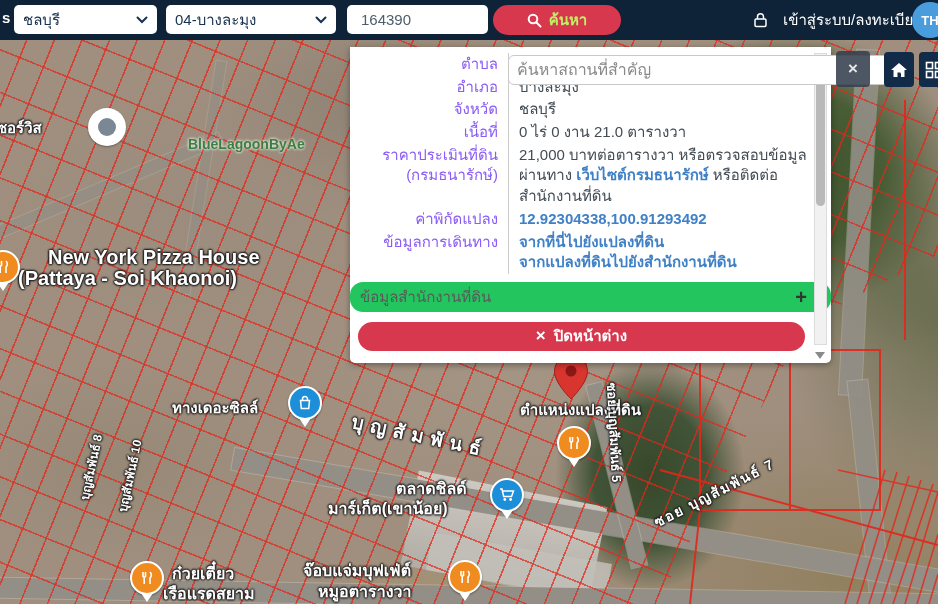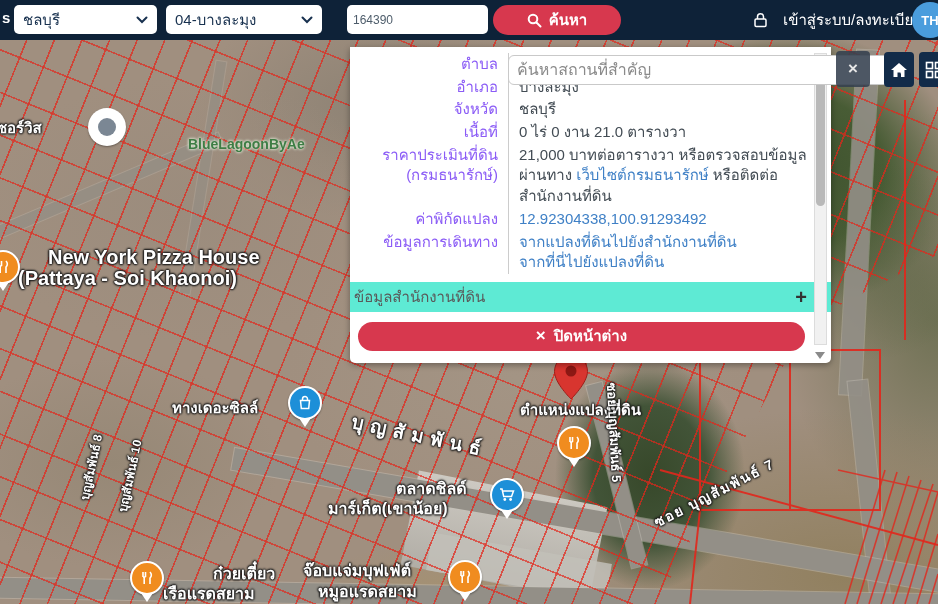--- a/index.html
+++ b/index.html
@@ -9,26 +9,26 @@
 
   
   .topbar { position:absolute; top:0; left:0; width:938px; height:40px;
     background:#0e2238; z-index:10; }
   .logo-frag { position:absolute; left:2px; top:9px; color:#fff; font-size:15px; font-weight:bold; }
   .hd-select { position:absolute; top:5px; height:29px; background:#fff; border-radius:5px;
     display:flex; align-items:center; justify-content:space-between; padding:0 9px;
     font-size:15px; color:#18314f; cursor:pointer; }
   .hd-select .chev { flex:0 0 auto; margin-left:6px; }
   #sel-province { left:14px; width:143px; }
-  #sel-district { left:166px; width:156px; }
+  #sel-district { left:166px; width:170px; }
   .hd-input { position:absolute; left:347px; top:5px; width:141px; height:29px; background:#fff;
-    border:none; border-radius:5px; padding:0 6px; font-size:12px; color:#4e5d6b;
+    border:none; border-radius:5px; padding:0 14px; font-size:15px; color:#4e5d6b;
     font-family:"Liberation Sans","DejaVu Sans",sans-serif; }
   .hd-search-btn { position:absolute; left:493px; top:5px; width:128px; height:30px;
-    background:#d7384e; color:#ffffff; border:none; border-radius:15px; font-size:15px; font-weight:bold;
+    background:#d7384e; color:#bef264; border:none; border-radius:15px; font-size:15px; font-weight:bold;
     display:flex; align-items:center; justify-content:center; gap:7px; cursor:pointer;
     font-family:"Liberation Sans","DejaVu Sans",sans-serif; }
   .hd-login { position:absolute; left:753px; top:0; height:40px; display:flex; align-items:center;
     gap:15px; color:#fff; font-size:15px; cursor:pointer; }
   .hd-lang { position:absolute; left:912px; top:2px; width:36px; height:36px; border-radius:50%;
     background:#4a9ddd; color:#fff; border:none; font-size:13px; font-weight:bold; cursor:pointer;
     font-family:"Liberation Sans","DejaVu Sans",sans-serif; }
 
   
   .map { position:absolute; top:40px; left:0; width:938px; height:564px; overflow:hidden; z-index:0;
@@ -86,24 +86,24 @@
   .poi-dot { position:absolute; width:38px; height:38px; border-radius:50%; background:#fff;
     box-shadow:0 1px 2px rgba(0,0,0,.35); display:flex; align-items:center; justify-content:center; }
   .poi-dot .inner { width:18px; height:18px; border-radius:50%; background:#7b8794; }
 
   
   .panel { position:absolute; left:350px; top:47px; width:481px; z-index:5; background:#fff;
     border-radius:0 0 5px 5px; box-shadow:0 2px 6px rgba(0,0,0,.35); padding:6px 0 4px 0; }
   .prow { display:flex; font-size:15px; line-height:1.38; }
   .plabel { width:158px; flex:0 0 158px; text-align:right; padding:1px 10px 1px 0; color:#8b5cf6; }
   .pvalue { flex:1; border-left:1px solid #ccc; padding:1px 22px 1px 10px; color:#434c54; }
-  .pvalue a, a.plink { color:#3f80c6; text-decoration:none; cursor:pointer; }
-  .accordion { margin-top:8px; background:#5eead4; color:#5a5a5a; font-size:15px;
+  .pvalue a, a.plink { color:#3f80c6; text-decoration:none; cursor:pointer;font-weight:bold; }
+  .accordion { margin-top:8px; background:#22c55e; color:#5a5a5a; font-size:15px;
     display:flex; align-items:center; justify-content:space-between;
-    padding:3px 24px 3px 4px; cursor:pointer; }
+    padding:3px 24px 3px 10px; cursor:pointer;border-radius:13px; }
   .accordion .plus { font-size:20px; font-weight:bold; color:#333; line-height:1; }
   .close-btn { display:flex; align-items:center; justify-content:center; gap:8px;
     margin:10px 26px 8px 8px; height:29px; background:#d7384e; color:#fff; border:none;
     border-radius:15px; font-size:15px; font-weight:bold; width:calc(100% - 34px); cursor:pointer;
     font-family:"Liberation Sans","DejaVu Sans",sans-serif; }
   .pscroll { position:absolute; right:4px; top:6px; bottom:18px; width:13px;
     background:#f1f1f1; border:1px solid #dcdcdc; }
   .pscroll .thumb { position:absolute; top:2px; left:1px; width:9px; height:150px;
     background:#b9b9b9; border-radius:5px; }
   .pscroll-arrow { position:absolute; right:6px; bottom:4px; width:0; height:0;
@@ -229,36 +229,36 @@
       <g stroke="#fff" stroke-width="1.5" fill="none">
             <path d="M2 3h2l1.7 7.5h7.8L15.5 5H5"></path>
           </g>
       <circle cx="6.8" cy="13.5" r="1.4" fill="#fff"></circle>
           <circle cx="12.6" cy="13.5" r="1.4" fill="#fff"></circle>
         </svg>
       </div>
     <div class="tail"></div>
   </div>
 
-  <div class="map-label" style="left:172px; top:521px; font-size:16px;margin-left:41px;">ก๋วยเตี๋ยว</div>
+  <div class="map-label" style="left:172px; top:521px; font-size:16px;">ก๋วยเตี๋ยว</div>
   <div class="map-label" style="left:163px; top:541px; font-size:16px;">เรือแรดสยาม</div>
   <div class="pin pin-orange" style="left:130px; top:521px;">
     <div class="ball">
         <svg width="18" height="18" viewBox="0 0 18 18">
       <g stroke="#fff" stroke-width="1.6" fill="none">
             <path d="M5 3v5M7.5 3v5M5 8h2.5M6.2 8v7"></path>
             <path d="M12 3c1.8 1.8 1.8 4.5 0 6v6"></path>
           </g>
         </svg>
       </div>
     <div class="tail"></div>
   </div>
 
   <div class="map-label" style="left:303px; top:518px; font-size:16px;">จ๊อบแจ่มบุฟเฟ่ต์</div>
-  <div class="map-label" style="left:318px; top:539px; font-size:16px;">หมูอแรดสยาม</div>
+  <div class="map-label" style="left:318px; top:539px; font-size:16px;">หมูอตารางวา</div>
   <div class="pin pin-orange" style="left:448px; top:520px;">
     <div class="ball">
         <svg width="18" height="18" viewBox="0 0 18 18">
       <g stroke="#fff" stroke-width="1.6" fill="none">
             <path d="M5 3v5M7.5 3v5M5 8h2.5M6.2 8v7"></path>
             <path d="M12 3c1.8 1.8 1.8 4.5 0 6v6"></path>
           </g>
         </svg>
       </div>
     <div class="tail"></div>
@@ -291,22 +291,22 @@
   </div>
   <div class="prow">
     <div class="plabel">ค่าพิกัดแปลง</div>
     <div class="pvalue">
       <a class="plink">12.92304338,100.91293492</a>
     </div>
   </div>
   <div class="prow">
     <div class="plabel">ข้อมูลการเดินทาง</div>
     <div class="pvalue">
+      <div><a class="plink">จากที่นี่ไปยังแปลงที่ดิน</a></div>
       <div><a class="plink">จากแปลงที่ดินไปยังสำนักงานที่ดิน</a></div>
-      <div><a class="plink">จากที่นี่ไปยังแปลงที่ดิน</a></div>
     </div>
   </div>
   <div class="accordion">
     <span>ข้อมูลสำนักงานที่ดิน</span>
     <span class="plus">+</span>
   </div>
   <button class="close-btn">
     <span style="font-size:17px;">×</span>
     <span>ปิดหน้าต่าง</span>
   </button>

